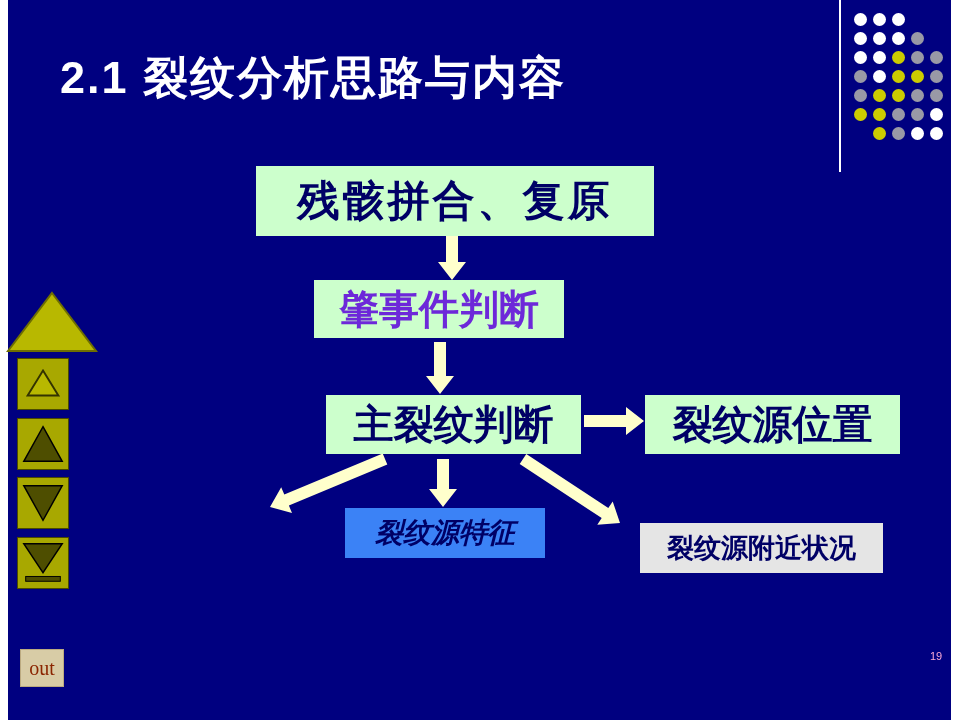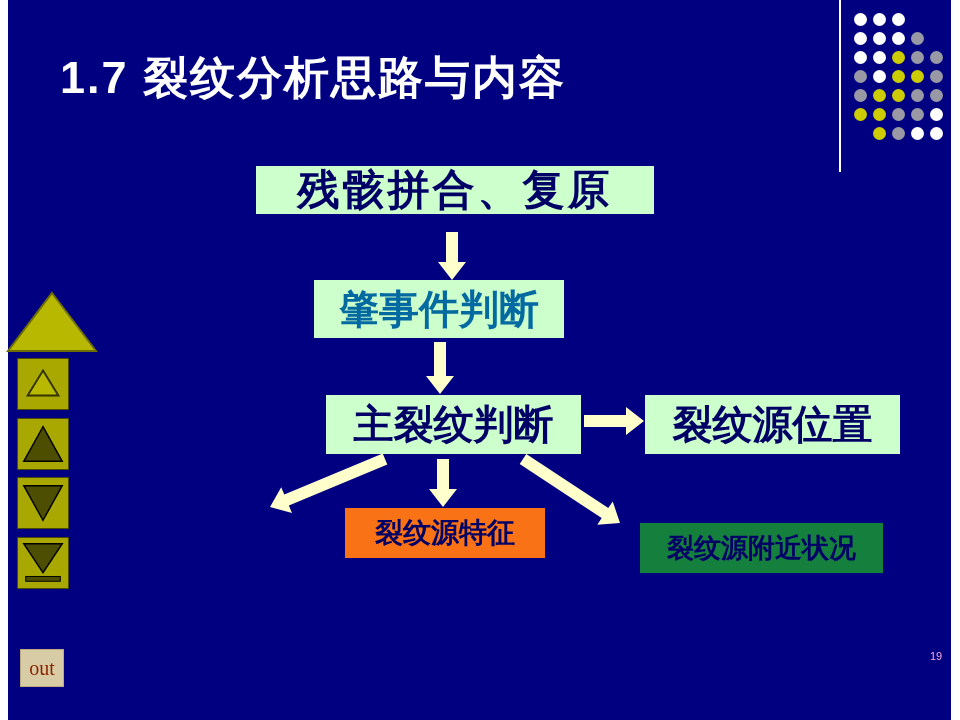--- a/index.html
+++ b/index.html
@@ -24,21 +24,21 @@
     display:grid; grid-template-columns:repeat(5,19px); grid-auto-rows:19px;
     justify-items:center; align-items:center;
   }
   .dot { width:13px; height:13px; border-radius:50%; display:block; }
 
   .flow-node {
     position:absolute; display:flex; align-items:center; justify-content:center;
     background:#CCFFCC; color:#000066; font-weight:bold;
     font-family:"Liberation Serif", serif; white-space:nowrap;
   }
-  .node-1 { left:256px; top:166px; width:398px; height:48px; font-size:42px; letter-spacing:3px; }
+  .node-1 { left:256px; top:166px; width:398px; height:70px; font-size:42px; letter-spacing:3px; }
   .node-2 { left:314px; top:280px; width:250px; height:58px; font-size:40px; }
   .node-3 { left:326px; top:395px; width:255px; height:59px; font-size:40px; }
   .node-4 { left:645px; top:395px; width:255px; height:59px; font-size:40px; }
   .node-5 { left:100px; top:513px; width:200px; height:50px; font-size:28px; }
   .node-6 { left:345px; top:508px; width:200px; height:50px; font-size:28px; }
   .node-7 { left:640px; top:523px; width:243px; height:50px; font-size:27px; }
 
   .arrow-layer { position:absolute; left:0; top:0; width:960px; height:720px; pointer-events:none; }
 
   .nav-big-arrow { position:absolute; left:6px; top:291px; width:92px; height:62px; }
@@ -67,21 +67,21 @@
   }
 </style>
 </head>
 <body>
 
 <div class="slide">
 
   <div class="edge-strip edge-left"></div>
   <div class="edge-strip edge-right"></div>
 
-  <div class="slide-title">1.7 裂纹分析思路与内容</div>
+  <div class="slide-title">2.1 裂纹分析思路与内容</div>
 
   <div class="deco-line"></div>
   <div class="dot-grid">
       <span class="dot" style="background: rgb(255, 255, 255);"></span>
       <span class="dot" style="background: rgb(255, 255, 255);"></span>
       <span class="dot" style="background: rgb(255, 255, 255);"></span>
       <span class="dot" style="visibility: hidden;"></span>
       <span class="dot" style="visibility: hidden;"></span>
       <span class="dot" style="background: rgb(255, 255, 255);"></span>
       <span class="dot" style="background: rgb(255, 255, 255);"></span>
@@ -124,25 +124,25 @@
     <polygon points="584,415 626,415 626,407 644,421 626,435 626,427 584,427" fill="#FFFFCC"></polygon>
 
     <polygon points="382.7,453.5 284.3,494.5 281.2,487.2 270,507 292,513 288.9,505.6 387.3,464.5" fill="#FFFFCC"></polygon>
 
     <polygon points="437,459 449,459 449,489 457,489 443,507 429,489 437,489" fill="#FFFFCC"></polygon>
 
     <polygon points="519.7,464 601.7,518.1 597.3,524.8 620,523 612.7,501.4 608.3,508.1 526.3,454" fill="#FFFFCC"></polygon>
   </svg>
 
   <div class="flow-node node-1" style="background: rgb(204, 255, 204); color: rgb(0, 0, 102);">残骸拼合、复原</div>
-  <div class="flow-node node-2" style="background: rgb(204, 255, 204); color: #0369a1; text-align: right;">肇事件判断</div>
+  <div class="flow-node node-2" style="background: rgb(204, 255, 204); color: #6d28d9; text-align: right;">肇事件判断</div>
   <div class="flow-node node-3" style="background: rgb(204, 255, 204); color: rgb(0, 0, 102);">主裂纹判断</div>
   <div class="flow-node node-4" style="background: rgb(204, 255, 204); color: rgb(0, 0, 102);">裂纹源位置</div>
-  <div class="flow-node node-6" style="background: #f97316; color: rgb(0, 0, 102);">裂纹源特征</div>
-  <div class="flow-node node-7" style="background: #15803d; color: rgb(0, 0, 102);">裂纹源附近状况</div>
+  <div class="flow-node node-6" style="background: #3b82f6; color: rgb(0, 0, 102); font-style: italic;">裂纹源特征</div>
+  <div class="flow-node node-7" style="background: #e5e5e5; color: rgb(0, 0, 102);">裂纹源附近状况</div>
 
   <svg class="nav-big-arrow" viewBox="0 0 92 62">
     <polygon points="46,2 90,60 2,60" fill="#B8B800" stroke="#6E6E00" stroke-width="2"></polygon>
   </svg>
 
   <div class="nav-btn nav-btn-1">
     <svg width="52" height="52" viewBox="0 0 52 52">
       <polygon points="26,12 42,38 10,38" fill="#B8B800" stroke="#333300" stroke-width="2"></polygon>
     </svg>
   </div>

